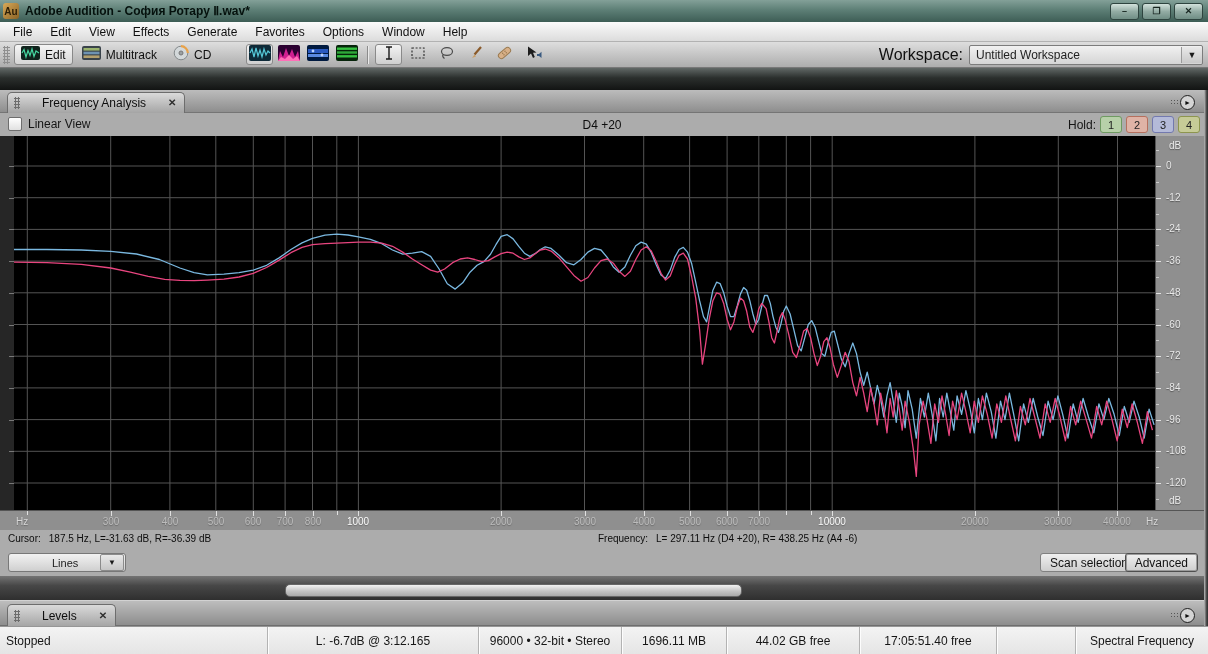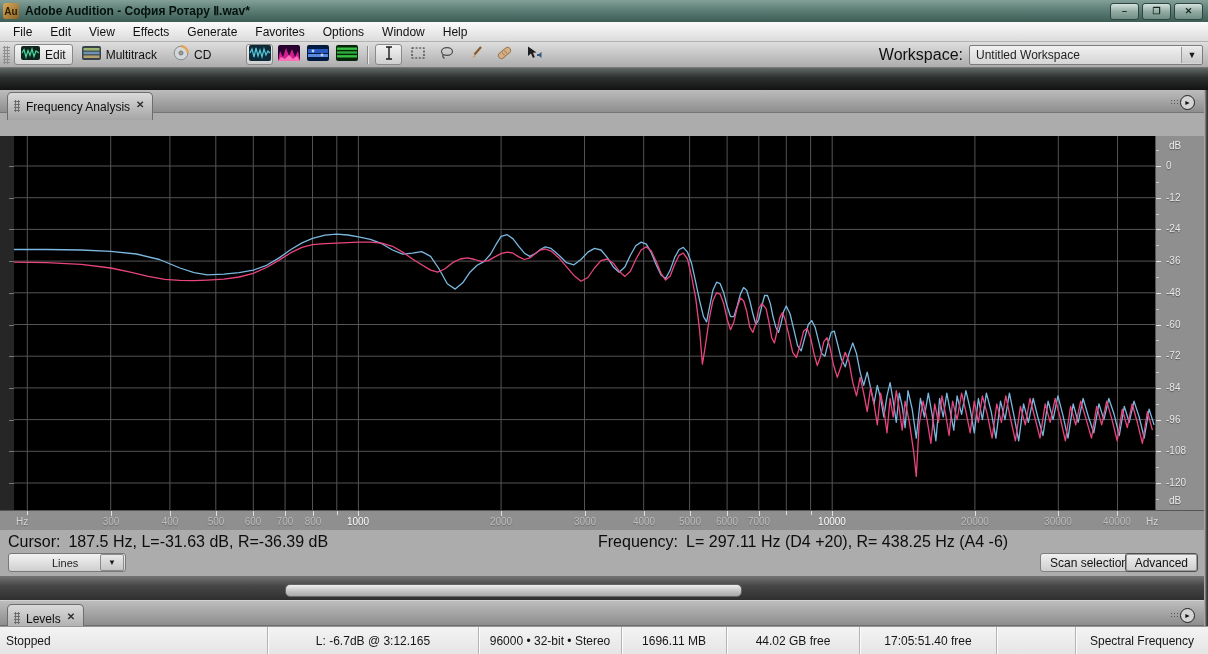--- a/index.html
+++ b/index.html
@@ -55,22 +55,22 @@
     background:linear-gradient(180deg,#747474,#474747 40%,#2f2f2f);}
   .hscroll-thumb{position:absolute;left:285px;top:8px;width:455px;height:11px;border-radius:5px;
     background:linear-gradient(180deg,#f1f1f1,#c4c4c4 55%,#a9a9a9);border:1px solid #666;}
   .right-strip{position:absolute;left:1204px;top:90px;width:4px;height:536px;
     background:linear-gradient(90deg,#bdbdbd,#4e4e4e 60%,#2e2e2e);}
 
   
   .freq-panel{position:absolute;left:0;top:90px;width:1204px;height:486px;background:#acacac;}
   .tab-row{position:absolute;left:0;top:0;right:0;height:23px;
     background:linear-gradient(180deg,#bcbcbc,#8e8e8e);border-bottom:1px solid #757575;box-sizing:border-box;}
-  .tab{position:absolute;left:7px;top:2px;height:20px;display:flex;align-items:flex-start;gap:6px;
-    padding:7px 8px 0 6px;background:linear-gradient(180deg,#dadada,#a5a5a5);
+  .tab{position:absolute;left:7px;top:2px;height:20px;display:flex;align-items:center;gap:22px;
+    padding:0 8px 0 6px;background:linear-gradient(180deg,#dadada,#a5a5a5);
     border:1px solid #6d6d6d;border-bottom:none;border-radius:5px 5px 0 0;font-size:12px;color:#0e0e0e;}
   .tab-grip{width:6px;height:12px;background-image:radial-gradient(#6d6d6d 1px,transparent 1.2px);
     background-size:3px 3px;}
   .tab-close{font-size:10px;font-weight:bold;color:#2e2e2e;line-height:10px;}
   .menu-dots{position:absolute;right:26px;top:9px;width:8px;height:7px;
     background-image:radial-gradient(#565656 0.8px,transparent 1px);background-size:3px 3px;}
   .panel-menu-btn{position:absolute;right:9px;top:5px;width:13px;height:13px;border-radius:50%;
     border:1px solid #1f1f1f;background:#d4d4d4;display:flex;align-items:center;justify-content:center;
     font-size:7px;line-height:7px;color:#0d0d0d;}
 
@@ -95,21 +95,21 @@
   .db-label{position:absolute;left:10px;font-size:10px;color:#e9e9e9;text-shadow:0 1px 1px #555;}
   .db-unit{position:absolute;left:13px;font-size:10px;color:#ececec;text-shadow:0 1px 1px #555;}
   .hz-axis{position:absolute;left:0;top:374px;width:1204px;height:20px;background:#8f8f8f;
     border-top:1px solid #555;box-sizing:border-box;}
   .hz-tick{position:absolute;top:0;width:1px;background:#e0e0e0;}
   .hz-label{position:absolute;top:5px;transform:translateX(-50%);font-size:10px;color:#bcbcbc;
     text-shadow:0 1px 1px #6a6a6a;white-space:nowrap;}
   .hz-label.bright{color:#fbfbfb;}
   .hz-unit{position:absolute;top:5px;font-size:10px;color:#d6d6d6;text-shadow:0 1px 1px #6a6a6a;text-align:center;}
 
-  .freq-status{position:absolute;left:0;top:440px;right:0;height:20px;font-size:16px;color:#0d0d0d;}
+  .freq-status{position:absolute;left:0;top:440px;right:0;height:20px;font-size:10px;color:#0d0d0d;}
   .cursor-block{position:absolute;left:8px;top:3px;white-space:nowrap;}
   .freq-block{position:absolute;left:598px;top:3px;white-space:nowrap;}
   .stat-label{margin-right:8px;}
   .actions-row{position:absolute;left:0;top:460px;right:0;height:26px;}
   .dropdown{position:absolute;left:8px;top:3px;width:118px;height:19px;border:1px solid #787878;
     border-radius:3px;background:linear-gradient(180deg,#f2f2f2,#cfcfcf);display:flex;align-items:center;box-sizing:border-box;}
   .dd-value{flex:1;padding-left:8px;font-size:11px;color:#1c1c1c;margin-left:35px;}
   .dd-arrow{width:22px;height:15px;margin-right:1px;border:1px solid #8b8b8b;border-radius:2px;
     background:linear-gradient(180deg,#e9e9e9,#c6c6c6);display:flex;align-items:center;justify-content:center;
     font-size:8px;color:#1a1a1a;}
@@ -311,20 +311,36 @@
     <div class="tab-row">
       <div class="tab">
         <span class="tab-grip"></span>
         <span>Frequency Analysis</span>
         <span class="tab-close">✕</span>
       </div>
       <span class="menu-dots"></span>
       <div class="panel-menu-btn">►</div>
     </div>
 
+    <div class="controls-row">
+      <div class="linear-view">
+        <span class="checkbox"></span>
+        <span class="lv-label">Linear View</span>
+      </div>
+      <div class="note-readout">D4 +20</div>
+      <div class="hold-group">
+        <span class="hold-label">Hold:</span>
+        <span style="display:flex;gap:4px;">
+            <div class="hold-btn" style="background: rgb(183, 208, 169); border-color: rgb(111, 154, 98);">1</div>
+            <div class="hold-btn" style="background: rgb(223, 179, 166); border-color: rgb(181, 112, 94);">2</div>
+            <div class="hold-btn" style="background: rgb(180, 186, 216); border-color: rgb(115, 121, 174);">3</div>
+            <div class="hold-btn" style="background: rgb(198, 203, 151); border-color: rgb(141, 149, 79);">4</div>
+          </span>
+      </div>
+    </div>
 
     <div class="plot-wrap">
       <div class="db-left-rail">
           <div class="lr-tick" style="top: 30px;"></div>
           <div class="lr-tick" style="top: 62px;"></div>
           <div class="lr-tick" style="top: 93px;"></div>
           <div class="lr-tick" style="top: 125px;"></div>
           <div class="lr-tick" style="top: 157px;"></div>
           <div class="lr-tick" style="top: 189px;"></div>
           <div class="lr-tick" style="top: 220px;"></div>

